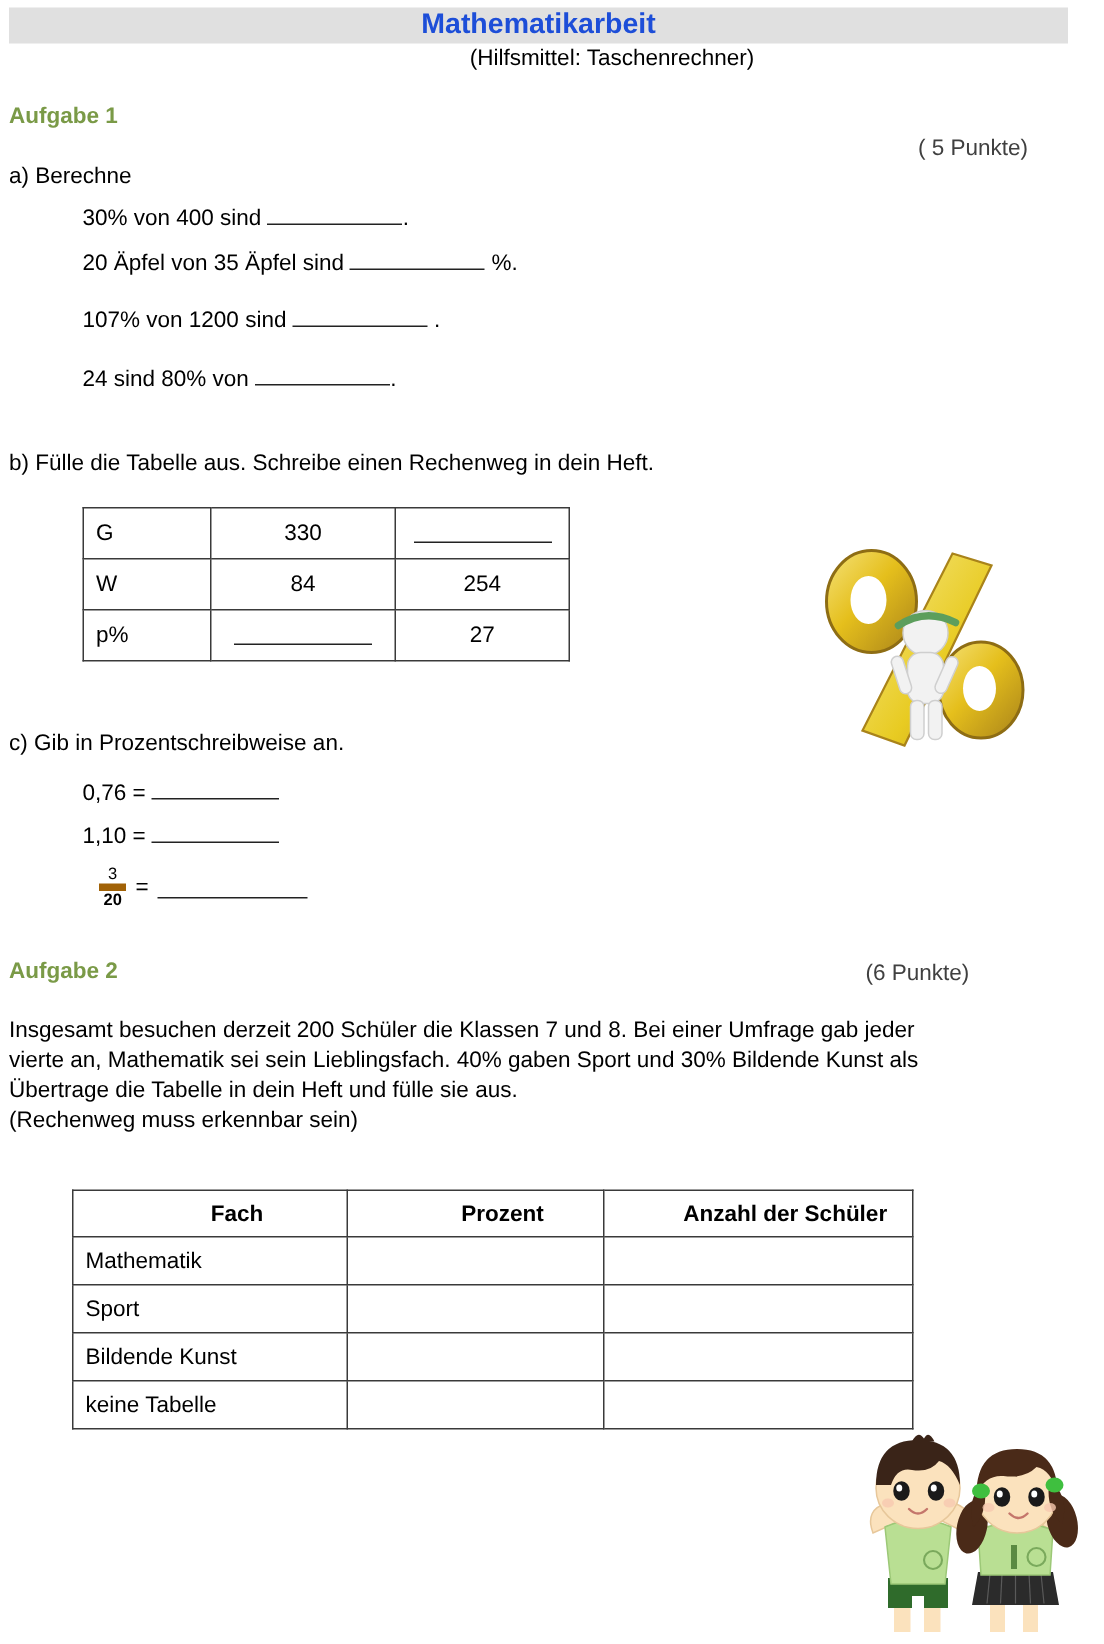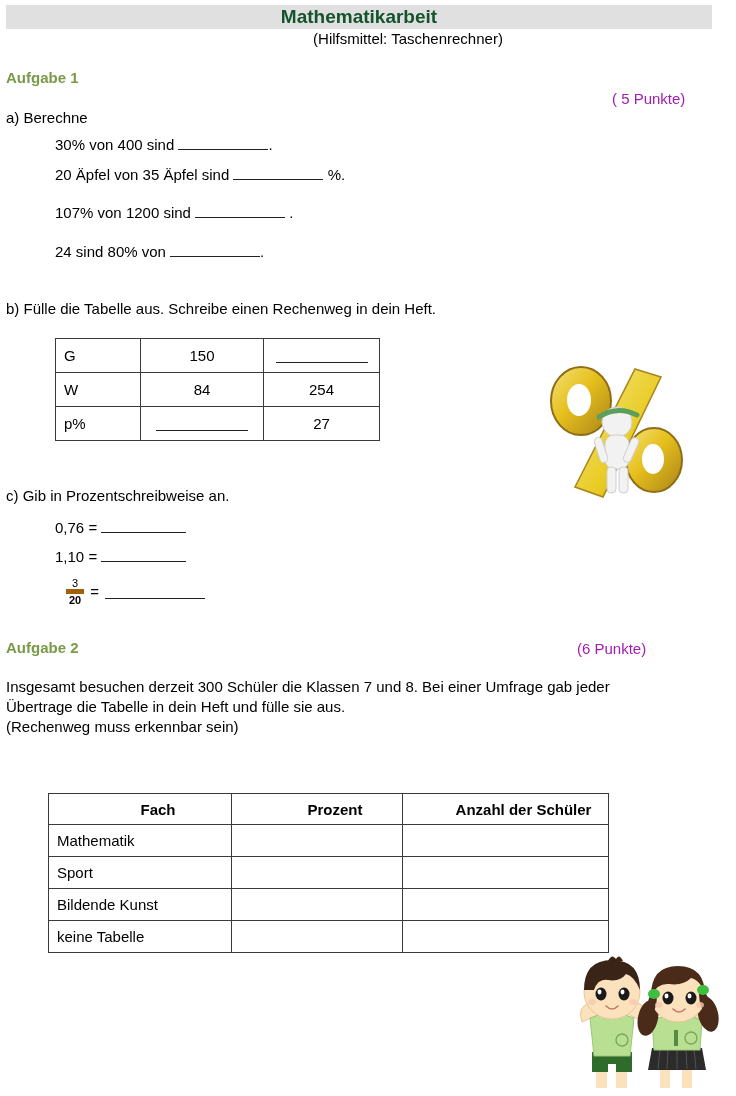--- a/index.html
+++ b/index.html
@@ -34,21 +34,21 @@
   .doc-title {
     position: absolute;
     left: 6px;
     top: 5px;
     width: 706px;
     height: 24px;
     line-height: 24px;
     text-align: center;
     font-size: 19px;
     font-weight: bold;
-    color: #14532d;
+    color: #1d4ed8;
   }
   .doc-subtitle {
     position: absolute;
     left: 0;
     top: 30px;
     width: 720px;
     text-align: center;
     font-size: 15px;
     padding-left: 48px;
   }
@@ -56,21 +56,21 @@
   
   .task-heading {
     position: absolute;
     font-size: 15px;
     font-weight: bold;
     color: #7a9a47;
   }
   .points {
     position: absolute;
     font-size: 15px;
-    color: #a21caf;
+    color: #404040;
   }
 
   
   .txt {
     position: absolute;
     font-size: 15px;
     white-space: nowrap;
   }
   .para {
     position: absolute;
@@ -206,21 +206,21 @@
     <span>24 sind 80% von</span>
     <span class="blank b-90"></span><span>.</span>
   </div>
 
   <div class="txt" style="left:6px; top:300px;">b) Fülle die Tabelle aus. Schreibe einen Rechenweg in dein Heft.</div>
 
   <table class="grid" id="table-gwp">
     <tbody>
       <tr>
         <td class="c-label">G</td>
-        <td class="c-mid">150</td>
+        <td class="c-mid">330</td>
         <td class="c-right"><span class="cell-blank"></span></td>
       </tr>
       <tr>
         <td class="c-label">W</td>
         <td class="c-mid">84</td>
         <td class="c-right">254</td>
       </tr>
       <tr>
         <td class="c-label">p%</td>
         <td class="c-mid"><span class="cell-blank"></span></td>
@@ -284,21 +284,22 @@
       <span class="den">20</span>
     </span>
     <span>=</span>
     <span class="blank b-100" style="margin-left:6px;"></span>
   </div>
 
   <div class="task-heading" style="left:6px; top:639px;">Aufgabe 2</div>
   <div class="points" style="left:577px; top:640px;">(6 Punkte)</div>
 
   <div class="para" style="left:6px; top:677px; width:700px;">
-    <div>Insgesamt besuchen derzeit 300 Schüler die Klassen 7 und 8. Bei einer Umfrage gab jeder</div>
+    <div>Insgesamt besuchen derzeit 200 Schüler die Klassen 7 und 8. Bei einer Umfrage gab jeder</div>
+    <div>vierte an, Mathematik sei sein Lieblingsfach. 40% gaben Sport und 30% Bildende Kunst als</div>
     <div>Übertrage die Tabelle in dein Heft und fülle sie aus.</div>
     <div>(Rechenweg muss erkennbar sein)</div>
   </div>
 
   <table class="grid" id="table-fach">
     <thead>
       <tr>
         <th class="col-a">Fach</th>
         <th class="col-b">Prozent</th>
         <th class="col-c">Anzahl der Schüler</th>

